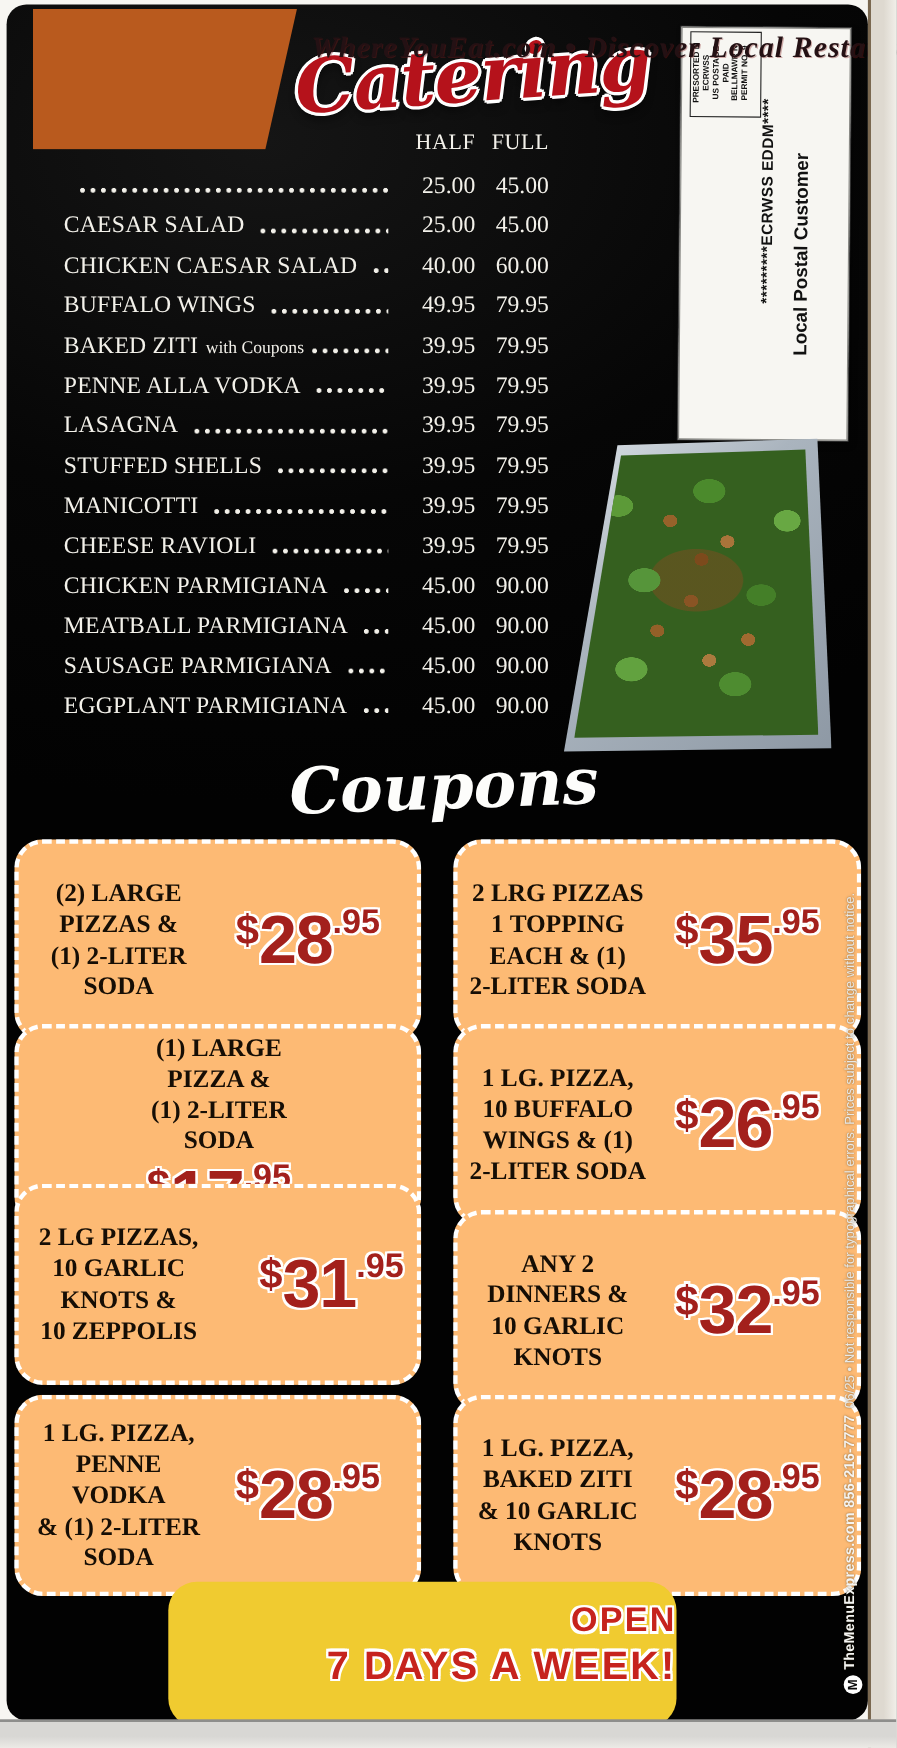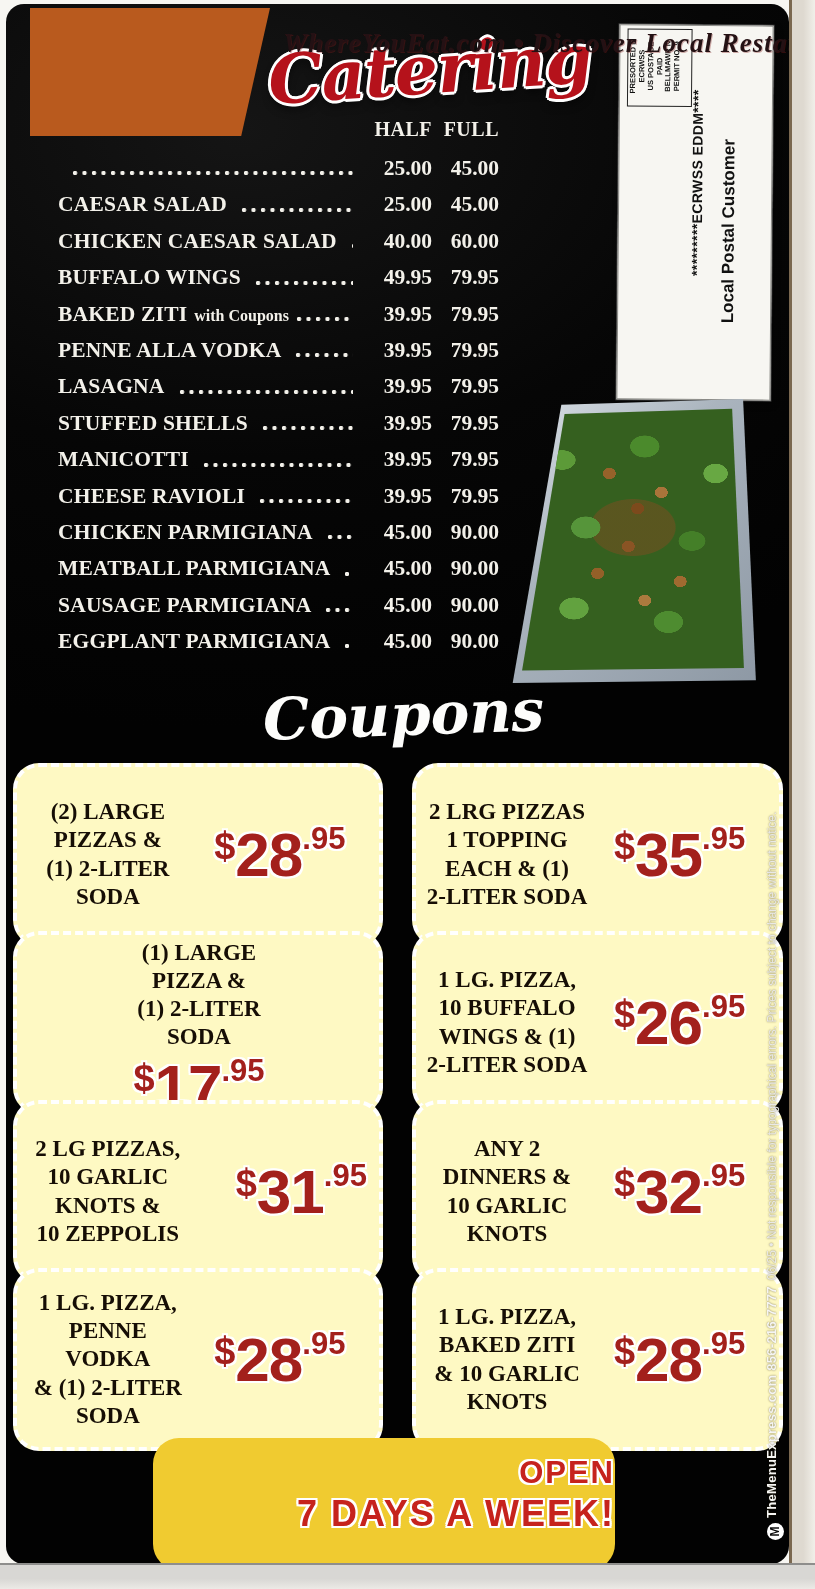--- a/index.html
+++ b/index.html
@@ -40,21 +40,21 @@
           radial-gradient(30px 20px at 55% 45%,#eda653 0 60%,rgba(0,0,0,0) 62%),
           radial-gradient(34px 22px at 80% 55%,#b85717 0 60%,rgba(0,0,0,0) 62%),
           radial-gradient(34px 24px at 18% 75%,#e08a38 0 60%,rgba(0,0,0,0) 62%),
           radial-gradient(38px 24px at 48% 80%,#c86односite0,rgba(0,0,0,0) 0),
           radial-gradient(38px 24px at 48% 80%,#c8661f 0 60%,rgba(0,0,0,0) 62%),
           radial-gradient(36px 24px at 78% 85%,#e29a49 0 60%,rgba(0,0,0,0) 62%),
           radial-gradient(60px 40px at 60% 60%,#8f3c12 0 70%,rgba(0,0,0,0) 72%);}
 
   
   .menu-list{position:absolute;left:58px;top:118px;width:441px;z-index:2;color:#f3f1ea;
-        font-family:"Liberation Serif",serif;font-weight:700;}
+        font-family:"Liberation Serif",serif;font-weight:400;}
   .mheader{display:flex;font-size:20px;height:32px;letter-spacing:.5px;}
   .mh-fill{flex:1;}
   .mh-half,.m-half{width:74px;text-align:right;}
   .mh-full,.m-full{width:67px;text-align:right;}
   .mrow{display:flex;align-items:baseline;height:36.4px;line-height:36.4px;font-size:21.5px;}
   .mname{letter-spacing:.2px;white-space:nowrap;}
   .mnote{font-size:16px;margin-left:7px;white-space:nowrap;}
   .dots{flex:1;height:6px;margin:0 5px 10px 7px;align-self:flex-end;
         background-image:radial-gradient(circle at 3px 3px,#f3f1ea 1.9px,rgba(0,0,0,0) 2.5px);
         background-size:9.5px 6px;background-repeat:repeat-x;}
@@ -94,21 +94,21 @@
           radial-gradient(9px 8px at 55% 72%,#ab7a3e 0 70%,rgba(0,0,0,0) 72%),
           radial-gradient(9px 8px at 52% 38%,#7c4a1c 0 70%,rgba(0,0,0,0) 72%),
           radial-gradient(60px 40px at 50% 45%,rgba(120,78,32,.55) 0 70%,rgba(0,0,0,0) 72%);}
 
   
   .coupons-title{position:absolute;left:263px;top:684px;z-index:2;transform:rotate(-2deg);
         font:italic 700 58px/1.1 "DejaVu Serif",serif;color:#fdfdfb;letter-spacing:0;}
 
   
   .coupon{position:absolute;z-index:2;height:183px;border:4px dashed #fff;border-radius:26px;
-        background:#fef9c3;box-sizing:border-box;display:flex;align-items:center;
+        background:#fdba74;box-sizing:border-box;display:flex;align-items:center;
         padding:4px 8px 4px 10px;}
   .cdesc{flex:0 0 47%;text-align:center;font:700 23px/1.22 "Liberation Serif",serif;color:#160e05;}
   .cprice{flex:1;text-align:center;white-space:nowrap;color:#a3201c;
         font-family:"Liberation Sans",sans-serif;font-weight:700;
         text-shadow:-2px 0 0 #fff,2px 0 0 #fff,0 -2px 0 #fff,0 2px 0 #fff,
                     -2px -2px 0 #fff,2px 2px 0 #fff,-2px 2px 0 #fff,2px -2px 0 #fff;}
   .csign{font-size:38px;vertical-align:17px;}
   .cdollars{font-size:62px;letter-spacing:-1px;}
   .ccents{font-size:31px;vertical-align:27px;}
 
@@ -298,21 +298,21 @@
   </div>
   <div class="coupon" style="left:412px;top:931px;width:371px;">
     <div class="cdesc">
       <div>1 LG. PIZZA,</div>
       <div>10 BUFFALO</div>
       <div>WINGS &amp; (1)</div>
       <div>2-LITER SODA</div>
     </div>
     <div class="cprice"><span class="csign">$</span><span class="cdollars">26</span><span class="ccents">.95</span></div>
   </div>
-  <div class="coupon" style="left:13px;top:1100px;width:370px;gap:43px;">
+  <div class="coupon" style="left:13px;top:1076px;width:370px;gap:43px;">
     <div class="cdesc">
       <div>2 LG PIZZAS,</div>
       <div>10 GARLIC</div>
       <div>KNOTS &amp;</div>
       <div>10 ZEPPOLIS</div>
     </div>
     <div class="cprice"><span class="csign">$</span><span class="cdollars">31</span><span class="ccents">.95</span></div>
   </div>
   <div class="coupon" style="left:412px;top:1100px;width:371px;">
     <div class="cdesc">

